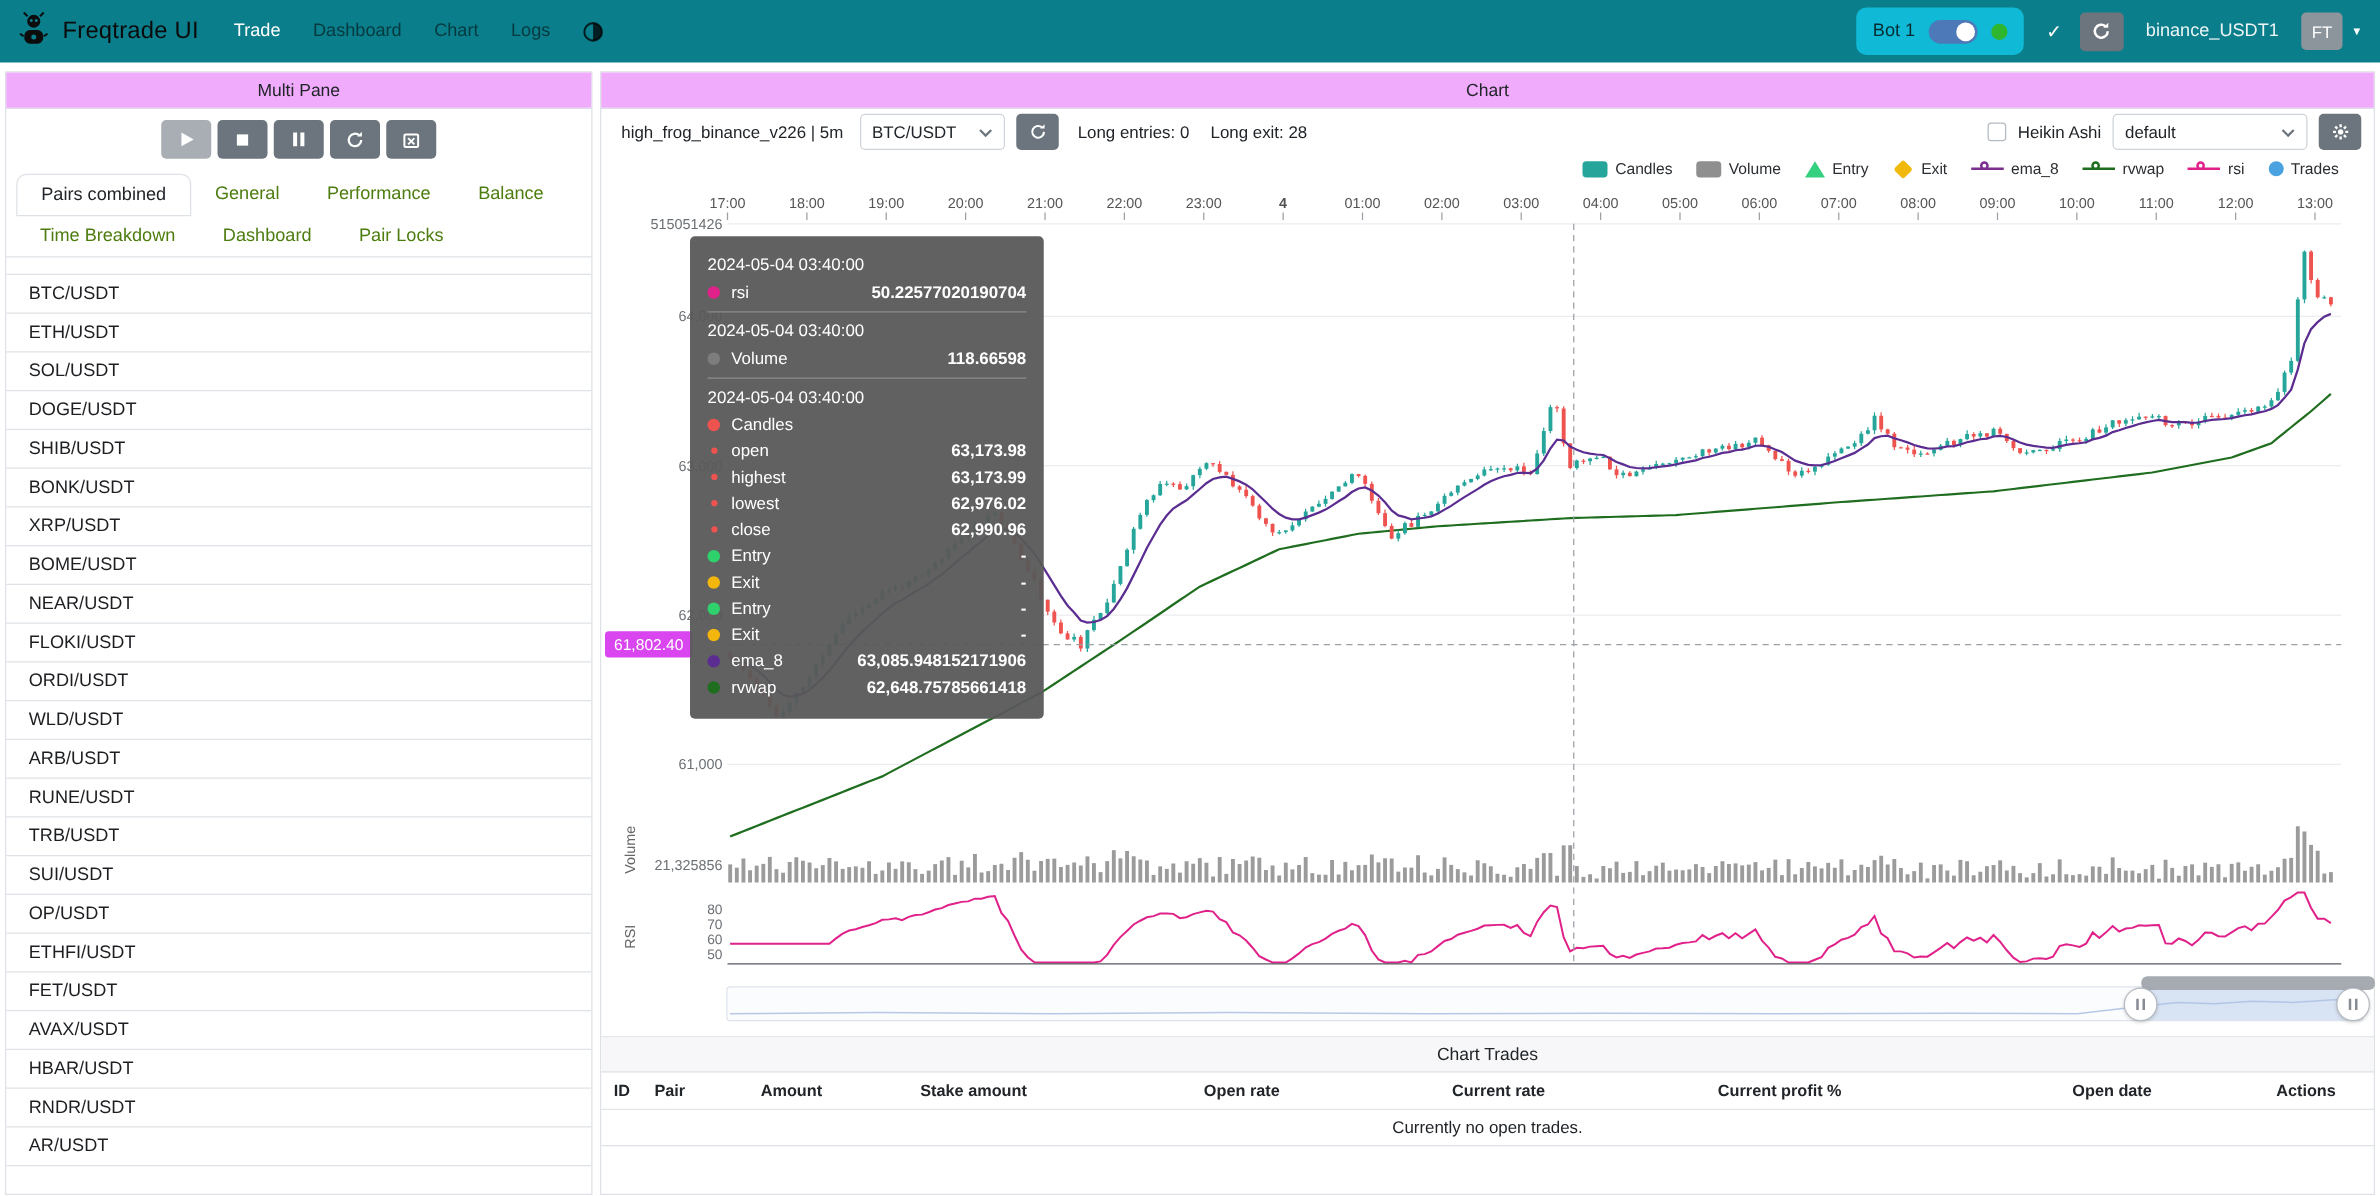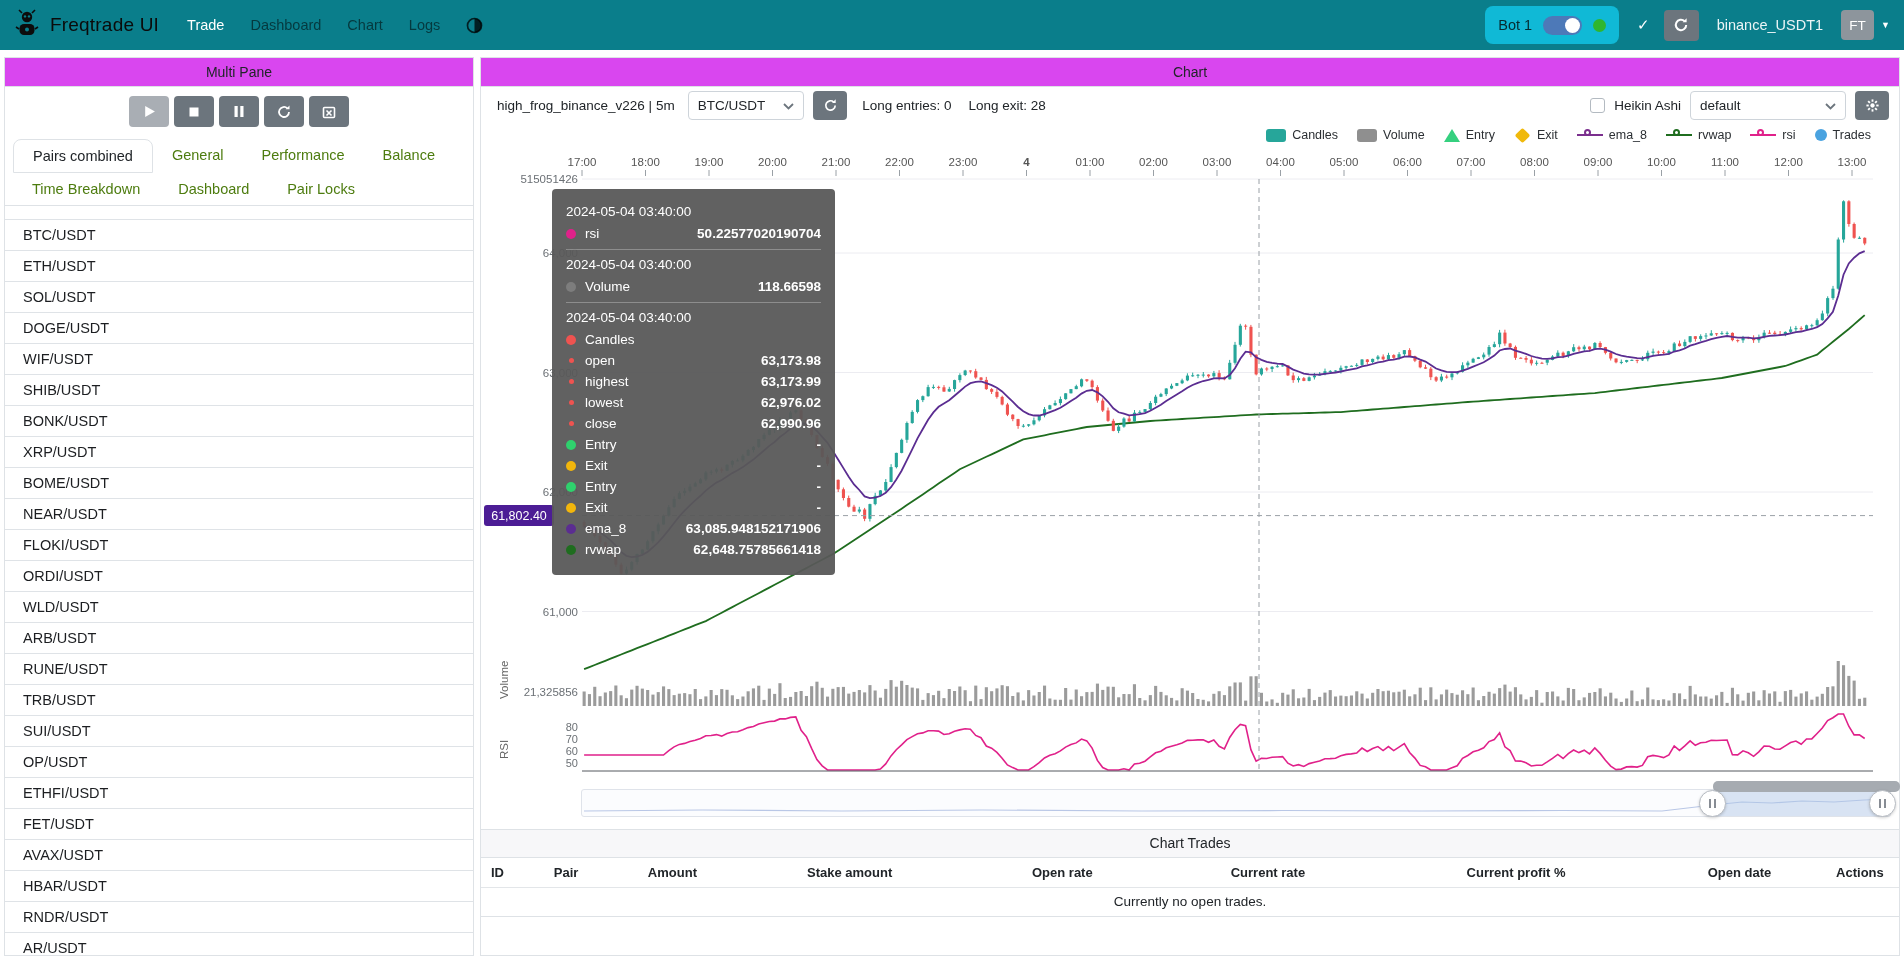--- a/index.html
+++ b/index.html
@@ -26,21 +26,21 @@
   .nav-refresh { width:35px; height:31px; }
   .login-name { color:rgba(255,255,255,.92); font-size:14.5px; margin:0 18px; }
   .avatar { width:33px; height:30px; background:#8d959c; border-radius:4px; color:#fff;
     display:flex; align-items:center; justify-content:center; font-size:13.5px; }
   .nav-caret { color:#fff; font-size:9px; margin-left:7px; }
 
   
   .panel { position:absolute; top:57px; background:#fff; border:1px solid #dee2e6; }
   .left-panel  { left:4px;  width:470px; height:899px; }
   .right-panel { left:480px; width:1420px; height:899px; }
-  .panel-header { height:29px; background:#d946ef; border-bottom:1px solid #dee2e6;
+  .panel-header { height:29px; background:#f0abfc; border-bottom:1px solid #dee2e6;
     text-align:center; font-size:14px; line-height:28px; color:#212529; }
 
   
   .controls { display:flex; justify-content:center; gap:5px; margin:9px 0 4px; }
   .ctl-btn { width:40px; height:31px; }
   .ctl-btn.disabled { background:#a9aeb4; }
   .tabs { display:flex; flex-wrap:wrap; padding:8px 8px 0 8px; border-bottom:1px solid #dee2e6; }
   .tab { padding:8px 19px; font-size:14.5px; color:#4d7c0f; cursor:pointer; white-space:nowrap; }
   .tab.active { color:#212529; background:#fff; border:1px solid #dee2e6; border-radius:8px 8px 0 0; }
   .pair-list { margin-top:13px; border-top:1px solid #dfe3e7; }
@@ -71,21 +71,21 @@
   .sw-dia { width:11px; height:11px; transform:rotate(45deg); border-radius:2px; margin:0 3px; }
   .sw-lc { position:relative; width:26px; height:14px; }
   .sw-lc .ln { position:absolute; top:6px; left:0; right:0; height:2px; }
   .sw-lc .ci { position:absolute; left:7px; top:1px; width:7px; height:7px; border-width:2.5px;
     border-style:solid; background:#fff; border-radius:50%; }
   .sw-cir { width:12px; height:12px; border-radius:50%; }
 
   
   .chart-region { position:relative; width:1418px; height:634px; }
   .chart-region svg { position:absolute; top:0; left:0; font-family:"Liberation Sans", sans-serif; }
-  .price-badge { position:absolute; left:3px; top:358px; width:70px; height:21px; background:#4c1d95;
+  .price-badge { position:absolute; left:3px; top:358px; width:70px; height:21px; background:#d946ef;
     color:#fff; font-size:12.5px; display:flex; align-items:center; justify-content:center;
     border-radius:3px; z-index:4; }
   .chart-tooltip { position:absolute; left:71px; top:42px; width:283px; background:rgba(88,88,88,.95);
     border-radius:4px; color:#fff; padding:8px 14px 10px; z-index:5; }
   .tt-section { padding:7px 0 5px; }
   .tt-section + .tt-section { border-top:1px solid rgba(255,255,255,.28); }
   .tt-date { font-size:13.5px; margin-bottom:4px; }
   .tt-row { display:flex; align-items:center; height:21px; font-size:13.5px; }
   .tt-dot { width:10px; height:10px; border-radius:50%; margin-right:9px; flex:none; }
   .tt-dot.sm { width:5px; height:5px; margin:0 11px 0 3px; }
@@ -102,21 +102,21 @@
   .dz-handle i { display:block; width:2px; height:9px; background:#878c94; }
   .dz-pill { position:absolute; left:86.5%; right:-10px; top:-9px; height:11px; background:#a6abb1;
     border-radius:5px; z-index:2; }
 
   
   .open-trades { margin-top:12px; border-top:1px solid #dee2e6; border-bottom:1px solid #dee2e6; }
   .ot-header { height:28px; background:#f7f7f9; border-bottom:1px solid #dee2e6; text-align:center;
     font-size:14px; line-height:27px; }
   .ot-cols { display:grid; grid-template-columns:3% 6% 9% 16% 14% 15% 20% 11.5% 5.5%;
     height:30px; align-items:center; font-weight:bold; font-size:13px; border-bottom:1px solid #e3e6e9; }
-  .ot-col { text-align:center; }
+  .ot-col { }
   .ot-col:first-child { text-align:left; padding-left:10px; }
   .ot-empty { height:28px; text-align:center; font-size:13.5px; line-height:27px; }
 </style>
 </head>
 <body>
 
 <nav class="navbar">
   <div class="brand">
     <span>
       <svg width="26" height="28" viewBox="0 0 26 28">
@@ -204,21 +204,20 @@
       <div class="tab">Balance</div>
       <div class="tab">Time Breakdown</div>
       <div class="tab">Dashboard</div>
       <div class="tab">Pair Locks</div>
     </div>
   <div class="pair-list" id="pair-list">
       <div class="pair-row">BTC/USDT</div>
       <div class="pair-row">ETH/USDT</div>
       <div class="pair-row">SOL/USDT</div>
       <div class="pair-row">DOGE/USDT</div>
-      <div class="pair-row">WIF/USDT</div>
       <div class="pair-row">SHIB/USDT</div>
       <div class="pair-row">BONK/USDT</div>
       <div class="pair-row">XRP/USDT</div>
       <div class="pair-row">BOME/USDT</div>
       <div class="pair-row">NEAR/USDT</div>
       <div class="pair-row">FLOKI/USDT</div>
       <div class="pair-row">ORDI/USDT</div>
       <div class="pair-row">WLD/USDT</div>
       <div class="pair-row">ARB/USDT</div>
       <div class="pair-row">RUNE/USDT</div>

